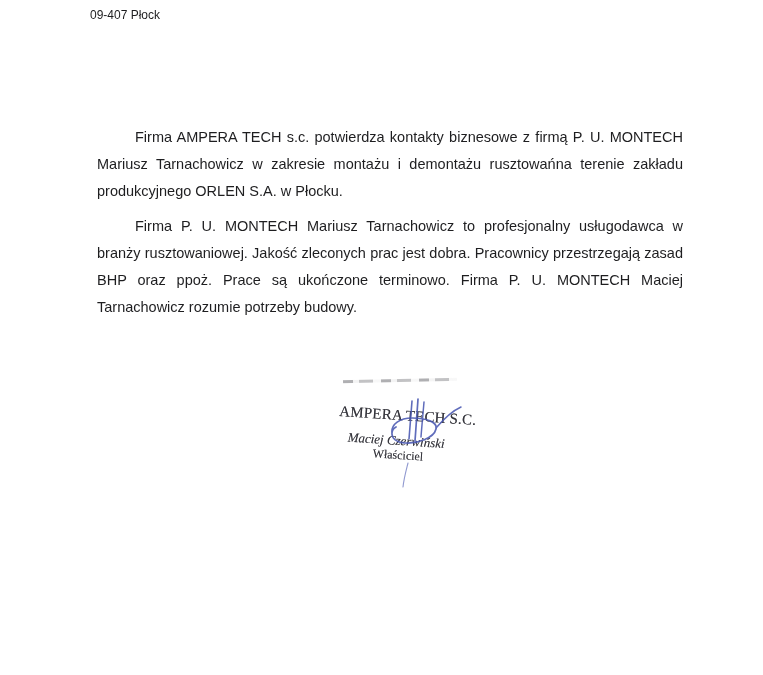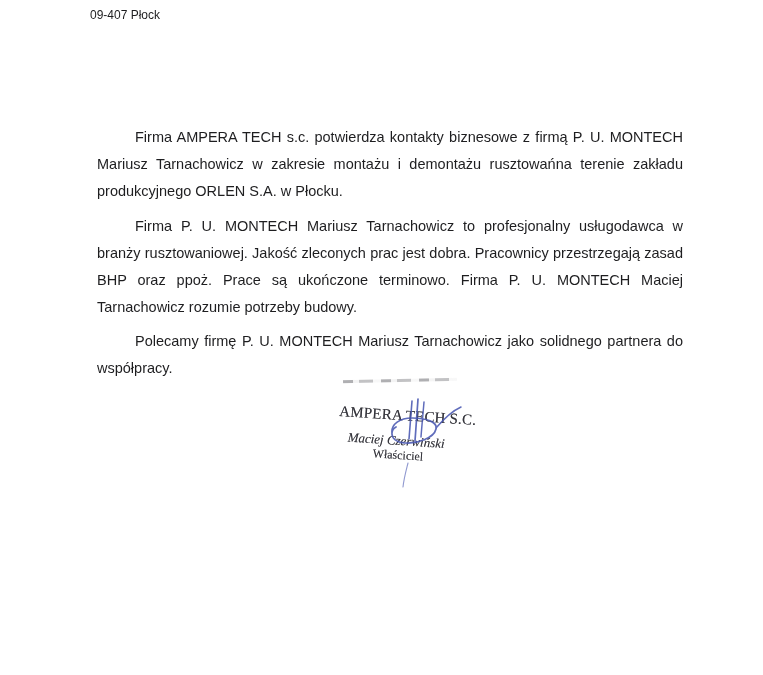--- a/index.html
+++ b/index.html
@@ -117,21 +117,20 @@
 <body>
 
 <div class="page">
 
   <div class="location">09-407 Płock</div>
 
 
   <div class="body-text">
     <p>Firma AMPERA TECH s.c. potwierdza kontakty biznesowe z firmą P. U. MONTECH Mariusz Tarnachowicz w zakresie montażu i demontażu rusztowańna terenie zakładu produkcyjnego ORLEN S.A. w Płocku.</p>
     <p>Firma P. U. MONTECH Mariusz Tarnachowicz to profesjonalny usługodawca w branży rusztowaniowej. Jakość zleconych prac jest dobra. Pracownicy przestrzegają zasad BHP oraz ppoż. Prace są ukończone terminowo. Firma P. U. MONTECH Maciej Tarnachowicz rozumie potrzeby budowy.</p>
-    <p>Polecamy firmę P. U. MONTECH Mariusz Tarnachowicz jako solidnego partnera do współpracy.</p>
   </div>
 
   <div class="sig-area">
 
     <div class="pencil-line"></div>
 
     <div class="stamp">
       <div class="stamp-company">AMPERA TECH S.C.</div>
       <div class="stamp-person">Maciej Czerwiński</div>
       <div class="stamp-role">Właściciel</div>

